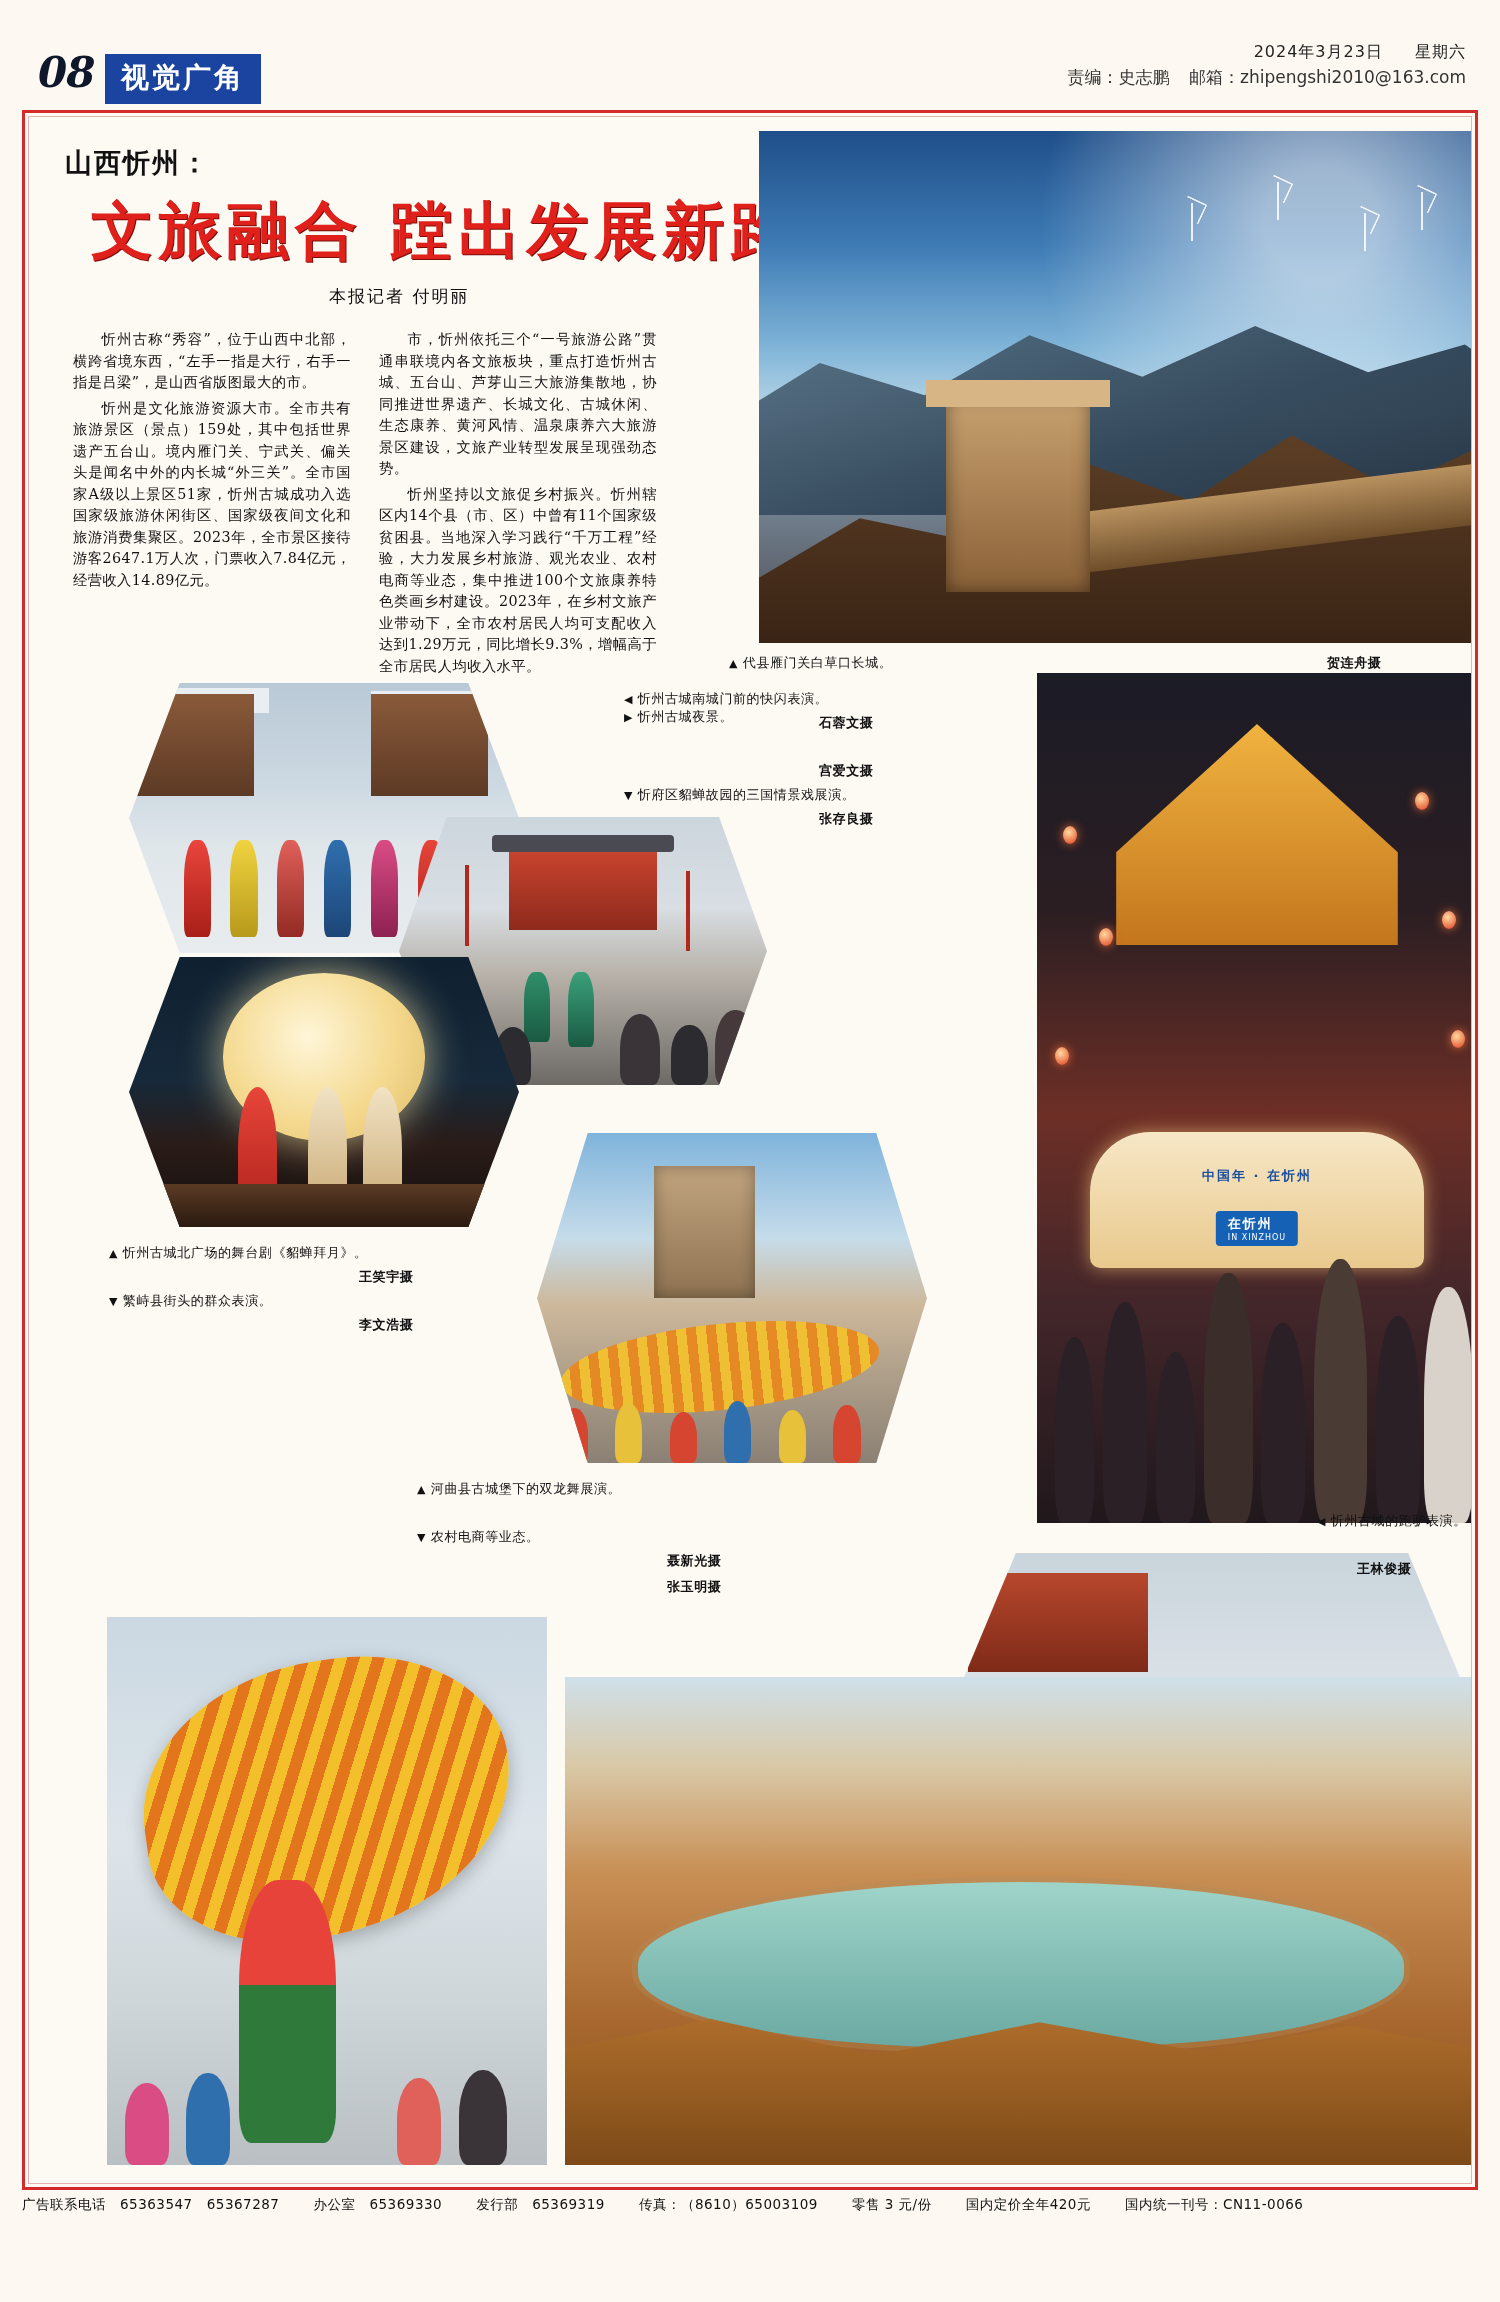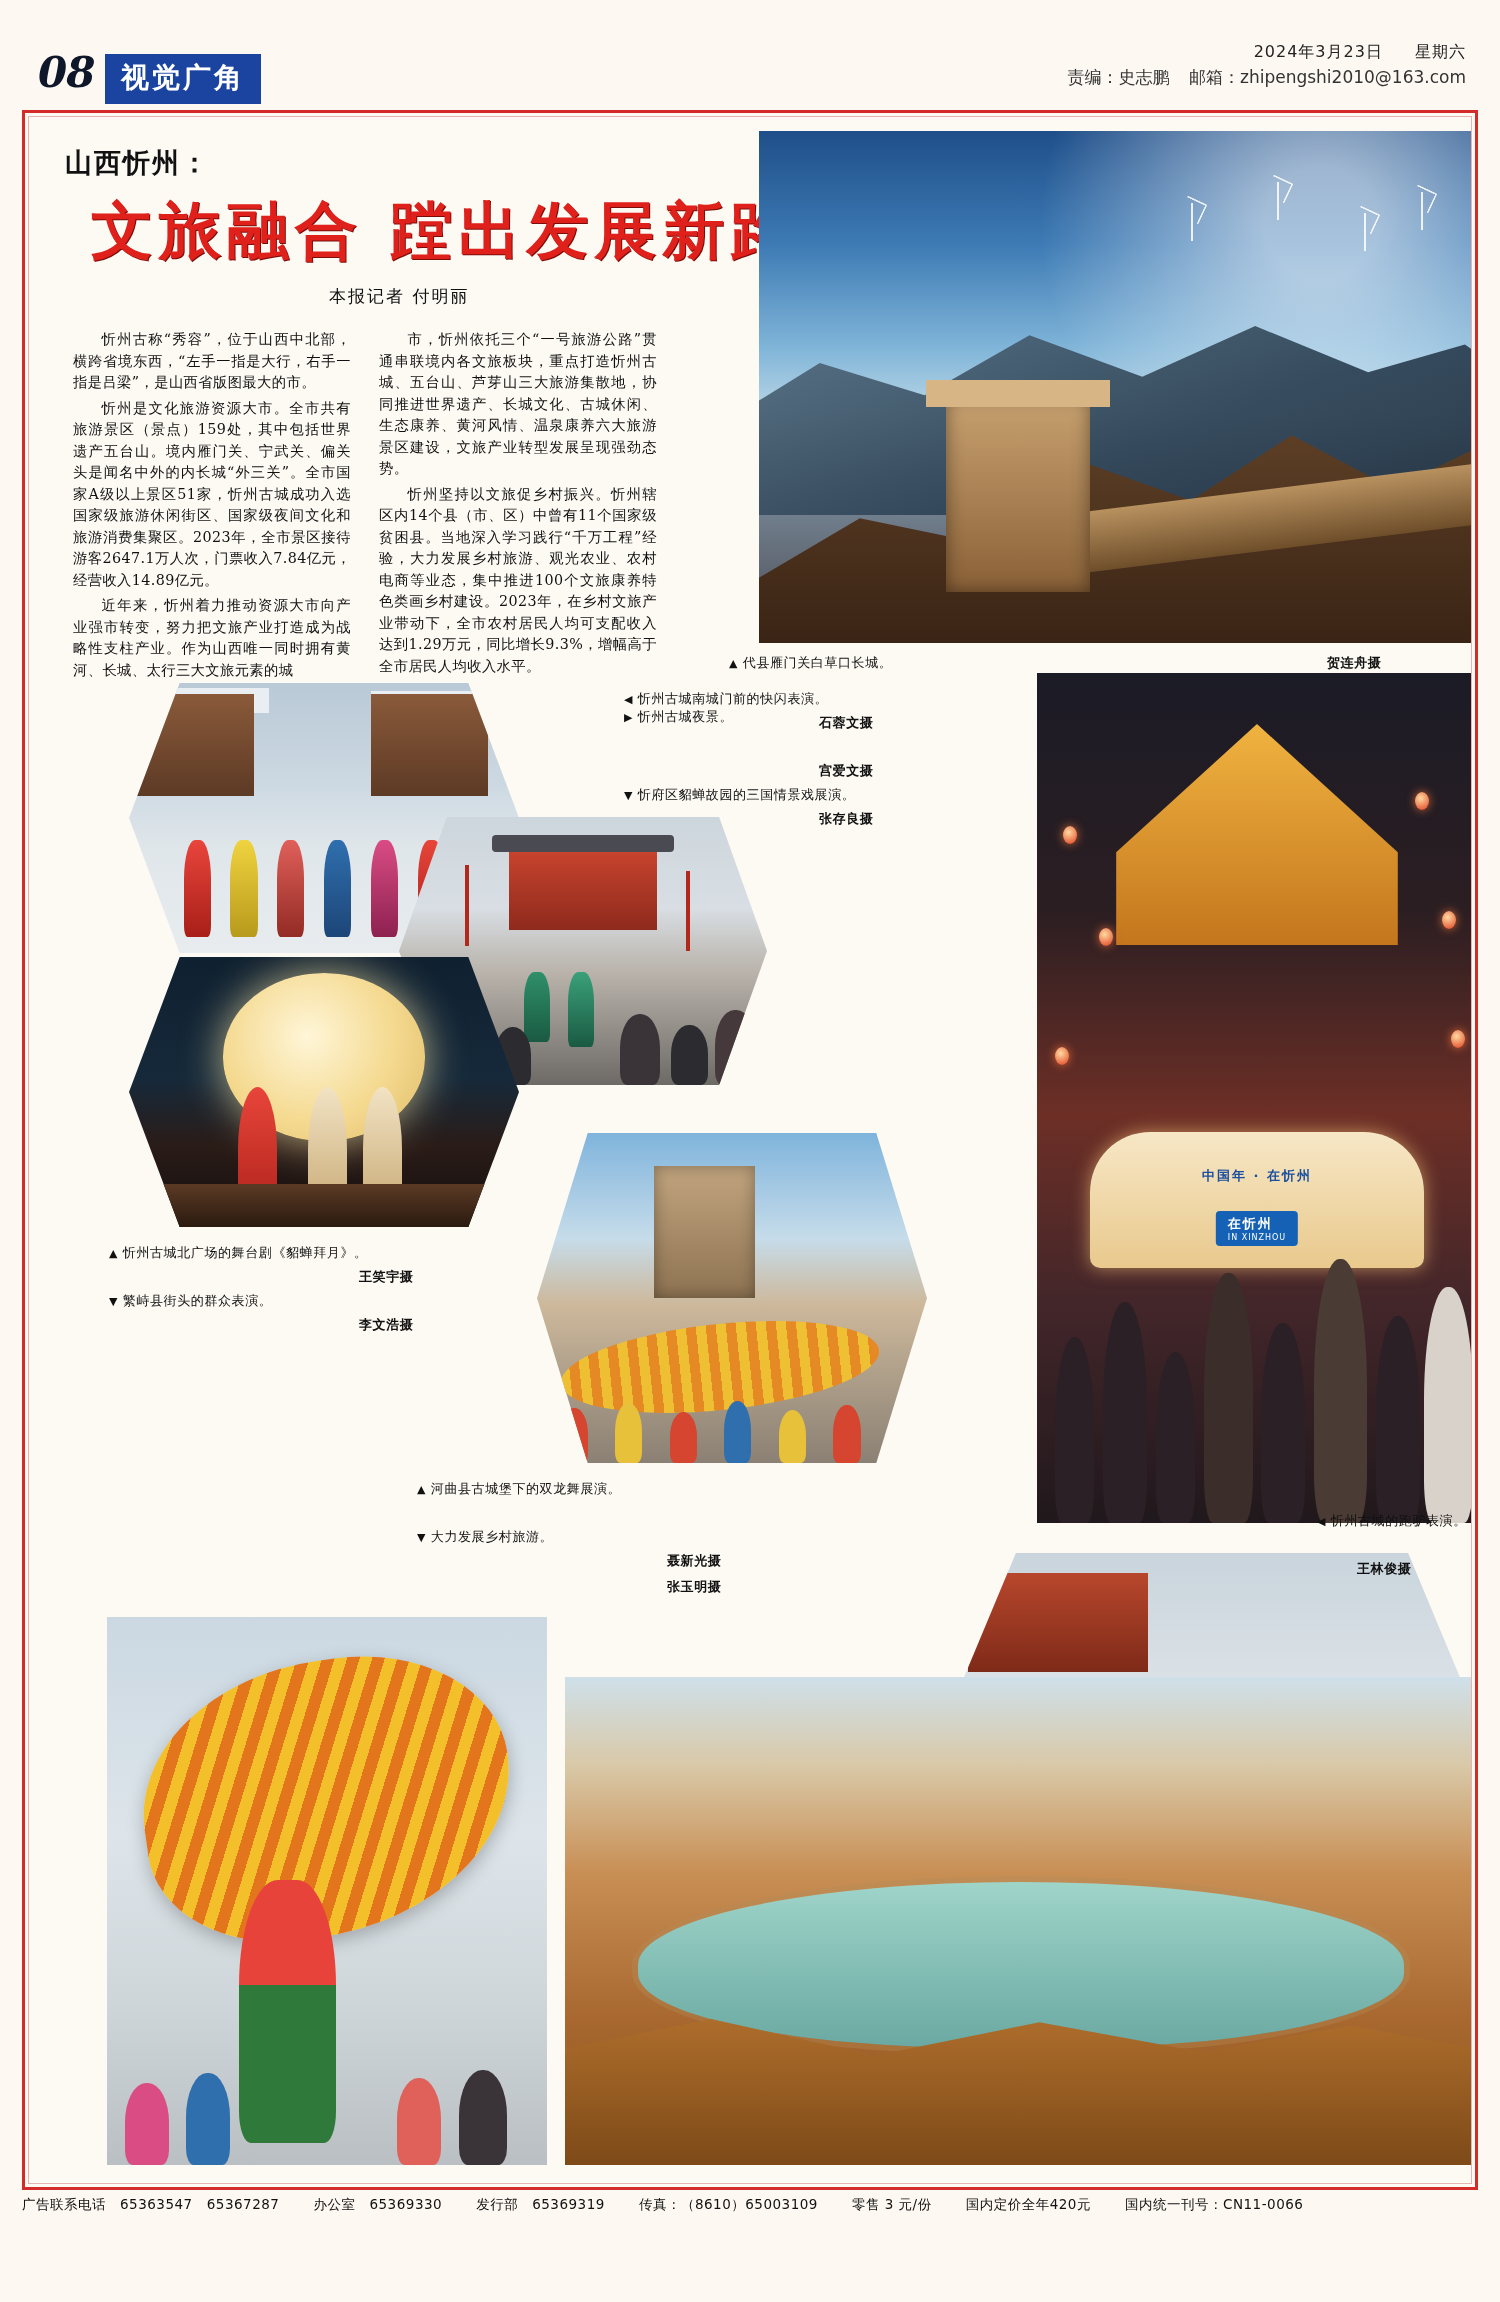--- a/index.html
+++ b/index.html
@@ -340,21 +340,20 @@
 <div class="inner">
 
   <div class="kicker">山西忻州：</div>
   <div class="headline">文旅融合  蹚出发展新路</div>
   <div class="byline">本报记者  付明丽</div>
 
   <div class="cols">
     <div class="col">
       <p>忻州古称“秀容”，位于山西中北部，横跨省境东西，“左手一指是大行，右手一指是吕梁”，是山西省版图最大的市。</p>
       <p>忻州是文化旅游资源大市。全市共有旅游景区（景点）159处，其中包括世界遗产五台山。境内雁门关、宁武关、偏关头是闻名中外的内长城“外三关”。全市国家A级以上景区51家，忻州古城成功入选国家级旅游休闲街区、国家级夜间文化和旅游消费集聚区。2023年，全市景区接待游客2647.1万人次，门票收入7.84亿元，经营收入14.89亿元。</p>
-      <p>近年来，忻州着力推动资源大市向产业强市转变，努力把文旅产业打造成为战略性支柱产业。作为山西唯一同时拥有黄河、长城、太行三大文旅元素的城</p>
     </div>
     <div class="col">
       <p>市，忻州依托三个“一号旅游公路”贯通串联境内各文旅板块，重点打造忻州古城、五台山、芦芽山三大旅游集散地，协同推进世界遗产、长城文化、古城休闲、生态康养、黄河风情、温泉康养六大旅游景区建设，文旅产业转型发展呈现强劲态势。</p>
       <p>忻州坚持以文旅促乡村振兴。忻州辖区内14个县（市、区）中曾有11个国家级贫困县。当地深入学习践行“千万工程”经验，大力发展乡村旅游、观光农业、农村电商等业态，集中推进100个文旅康养特色类画乡村建设。2023年，在乡村文旅产业带动下，全市农村居民人均可支配收入达到1.29万元，同比增长9.3%，增幅高于全市居民人均收入水平。</p>
     </div>
   </div>
 
   <div class="photo" style="left:690px; top:14px; width:720px; height:512px;">
     <div class="sky-great-wall">
       <div class="gw-mount"></div>
@@ -490,21 +489,21 @@
   </div>
 
   <div class="cap" style="left:388px; top:1362px;">
     <span class="tri">▲</span>
     <span>河曲县古城堡下的双龙舞展演。</span>
   </div>
   <div class="cap credit" style="left:638px; top:1460px;">张玉明摄</div>
 
   <div class="cap" style="left:388px; top:1410px;">
     <span class="tri">▼</span>
-    <span>大力发展乡村旅游。</span>
+    <span>农村电商等业态。</span>
   </div>
   <div class="cap credit" style="left:638px; top:1434px;">聂新光摄</div>
 
   <div class="photo hex" style="left:878px; top:1436px; width:530px; height:330px;">
     <div class="folk-perf">
       <div class="fp-gate"></div>
       <div class="fp-figure" style="left:26%; background:linear-gradient(180deg,#1f6fb0,#123f66);"></div>
       <div class="fp-figure" style="left:44%; background:linear-gradient(180deg,#e3402f,#8c1e14);"></div>
       <div class="fp-figure" style="left:60%; background:linear-gradient(180deg,#f0c93a,#a78517);"></div>
       <div class="fp-figure" style="left:76%; background:linear-gradient(180deg,#b85fa8,#6c2f63);"></div>

